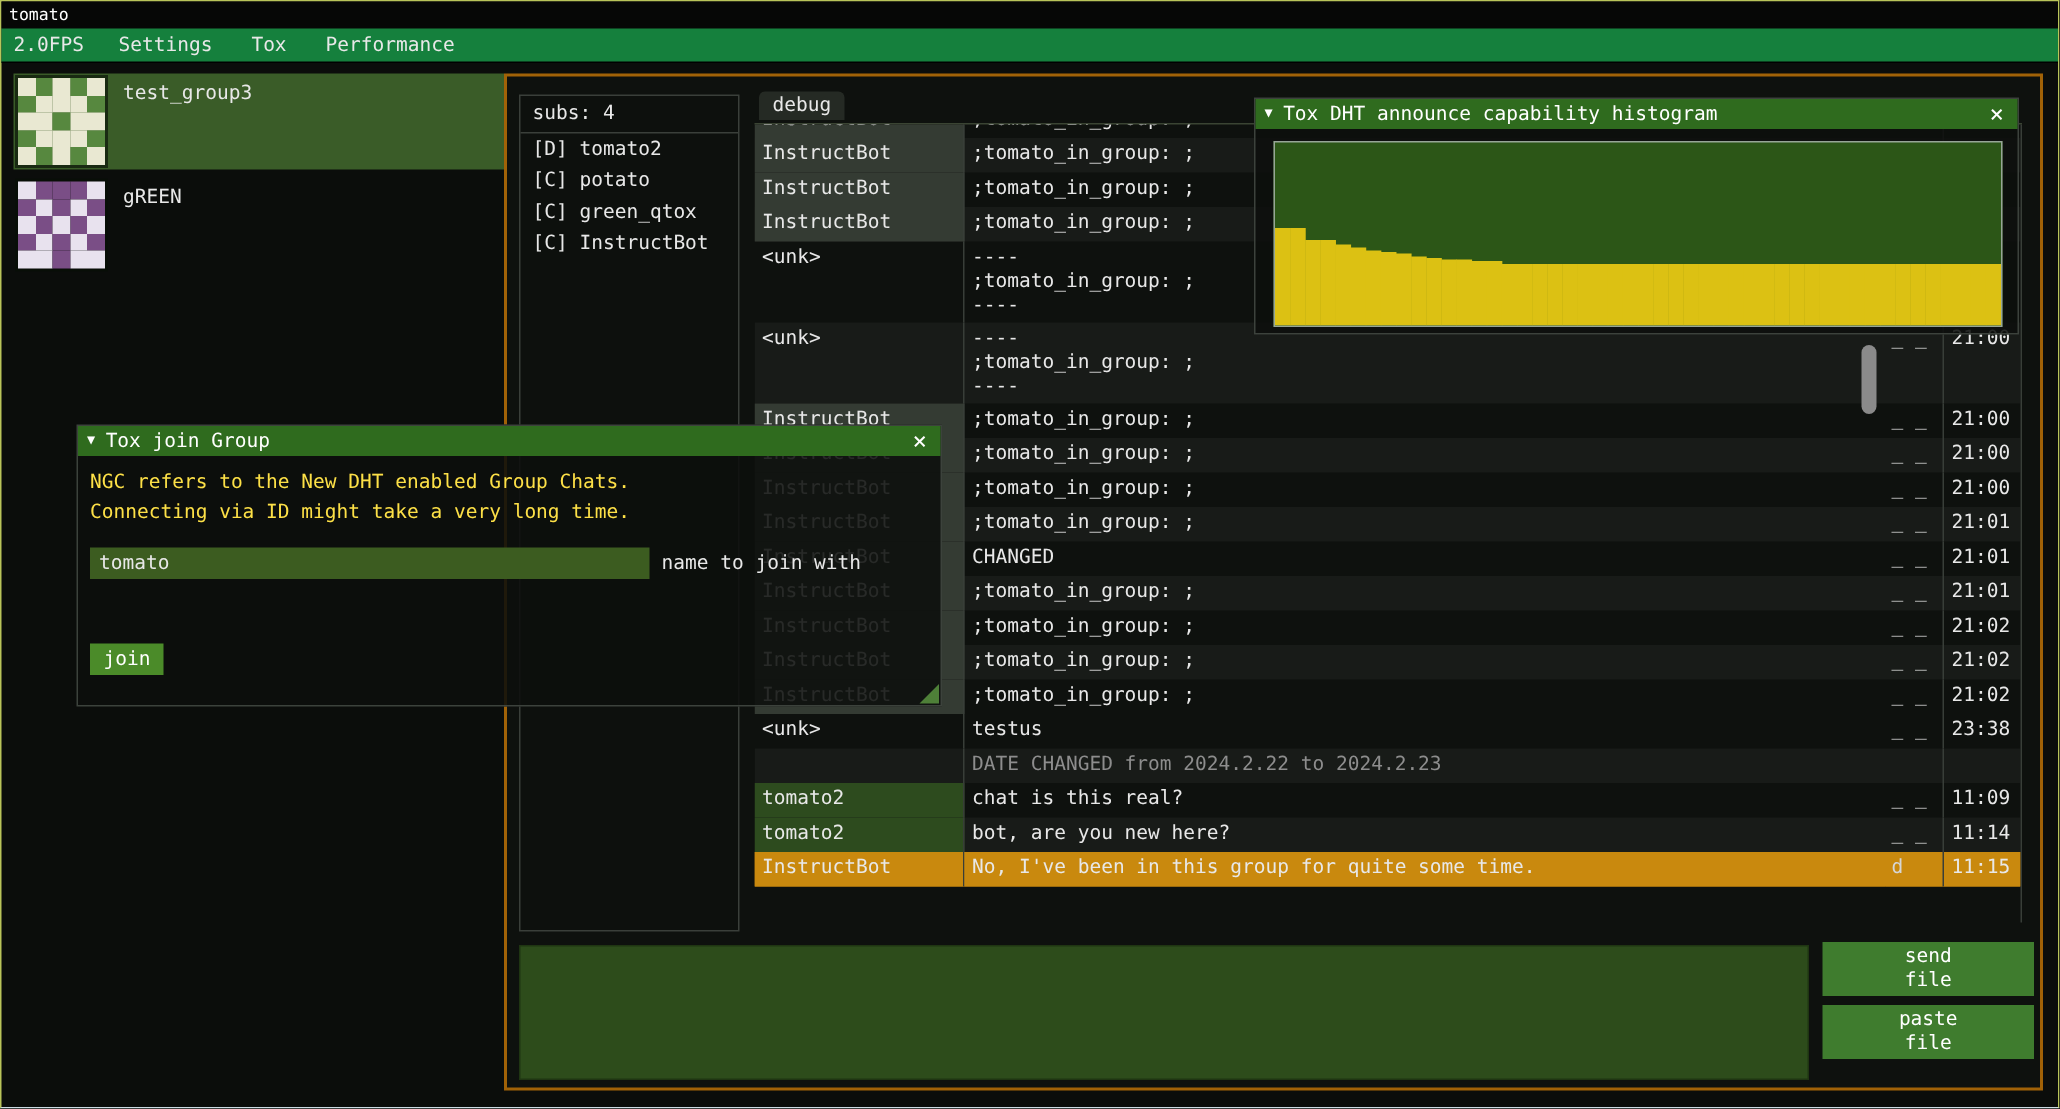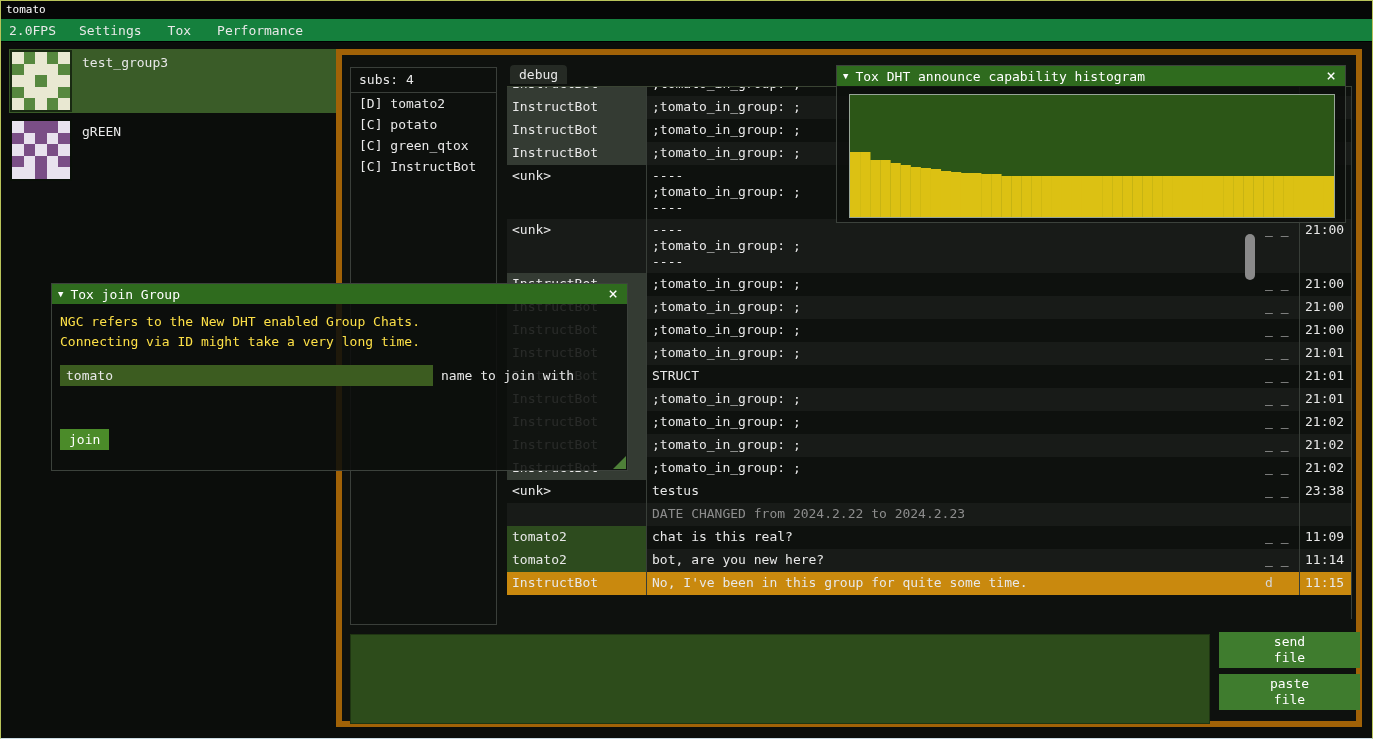--- a/index.html
+++ b/index.html
@@ -14,21 +14,21 @@
   .menu-item{display:flex;align-items:center;padding:0 13px;cursor:default}
 
   
   .sidebar{position:absolute;left:8px;top:48px;width:327px}
   .group-item{display:flex;gap:10px;padding:1px;margin-bottom:5px;min-height:64px}
   .group-item.selected{background:#3a5c28}
   .avatar{width:62px;height:62px;flex:none;display:grid;grid-template-columns:repeat(5,1fr);grid-template-rows:repeat(5,1fr);border:2px solid rgba(8,16,6,.65)}
   .group-name{padding-top:5px}
 
   
-  .main-window{position:absolute;left:335px;top:48px;width:1026px;height:678px;background:#0e110e;border:6px solid #a16207}
+  .main-window{position:absolute;left:335px;top:48px;width:1026px;height:678px;background:#0e110e;border:2px solid #a16207}
   .members-panel{position:absolute;left:8px;top:12px;width:147px;height:558px;border:1px solid #3a3f3a;background:#0d100d}
   .subs-header{padding:4px 8px 5px;border-bottom:1px solid #3a3f3a}
   .member-item{padding:2px 8px;line-height:17px}
 
   .tabbar{position:absolute;left:165px;top:10px;width:845px;height:22px;border-bottom:1px solid #3a4433}
   .tab{display:inline-block;margin-left:3px;padding:2px 9px;background:#252a24;border-radius:4px 4px 0 0}
 
   .chat-table{position:absolute;left:165px;top:32px;width:845px;height:532px;overflow:hidden;border-right:1px solid #383e38}
   .chat-table > :first-child{margin-top:-14px}
   .chat-row{display:flex;min-height:23px}
@@ -227,21 +227,21 @@
           <div class="cell time">21:00</div>
         </div>
         <div class="chat-row alt">
           <div class="cell sender s-bot">InstructBot</div>
           <div class="cell message">;tomato_in_group: ;</div>
           <div class="cell flags">_ _</div>
           <div class="cell time">21:01</div>
         </div>
         <div class="chat-row">
           <div class="cell sender s-bot">InstructBot</div>
-          <div class="cell message">STRUCT</div>
+          <div class="cell message">CHANGED</div>
           <div class="cell flags">_ _</div>
           <div class="cell time">21:01</div>
         </div>
         <div class="chat-row alt">
           <div class="cell sender s-bot">InstructBot</div>
           <div class="cell message">;tomato_in_group: ;</div>
           <div class="cell flags">_ _</div>
           <div class="cell time">21:01</div>
         </div>
         <div class="chat-row">

